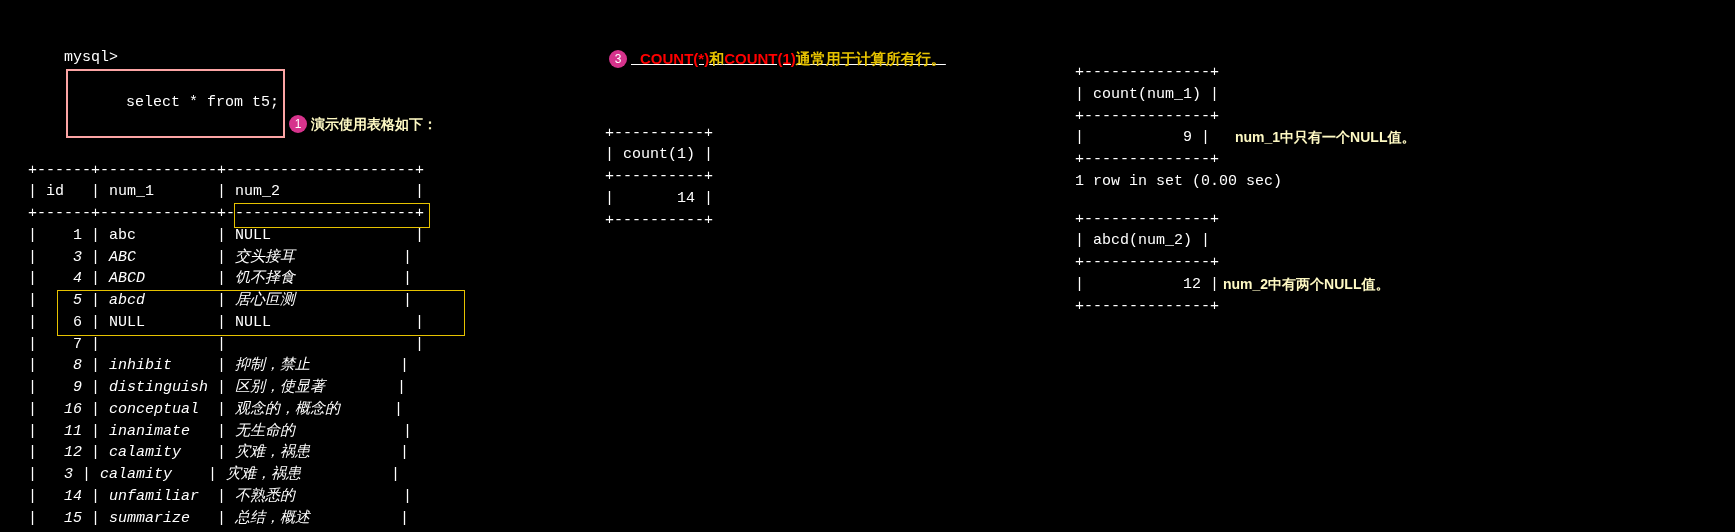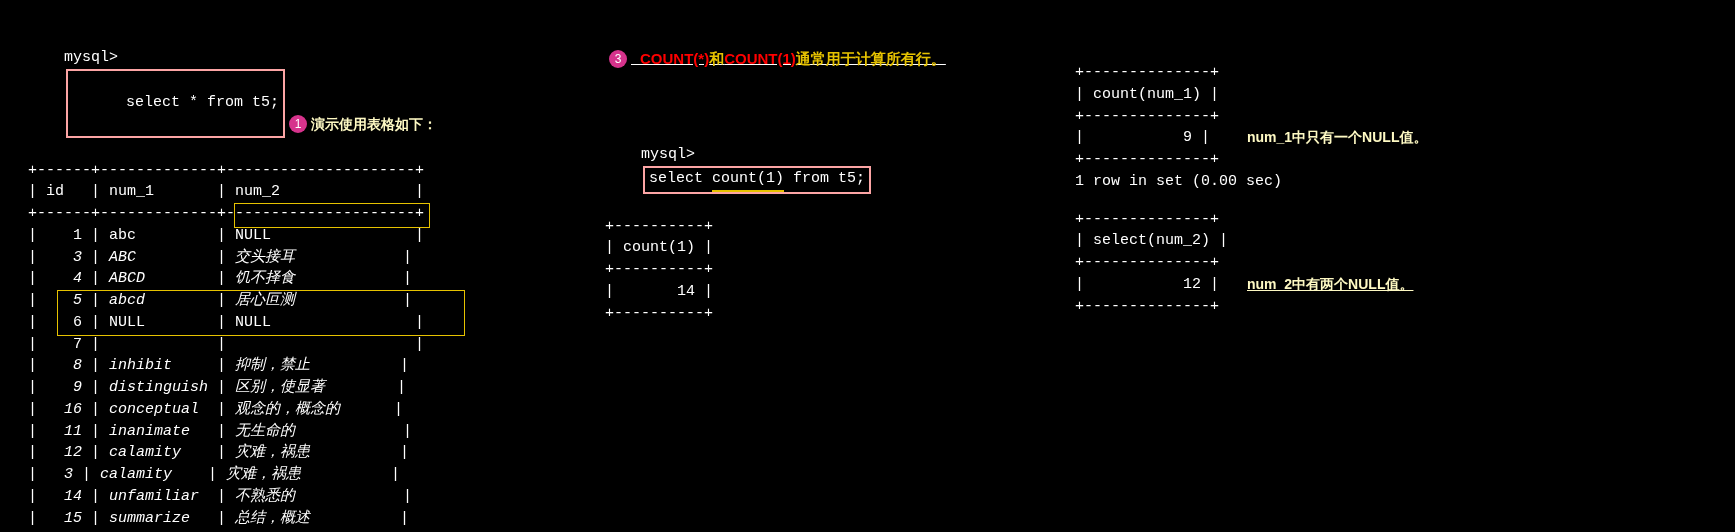--- a/index.html
+++ b/index.html
@@ -11,21 +11,21 @@
   .redbox{border:2px solid #fca5a5;display:inline-block;padding:0 4px;margin-left:2px;}
   .u{display:inline-block;border-bottom:2px solid #e6c200;padding-bottom:0px;}
   .bullet{display:inline-block;width:18px;height:18px;border-radius:50%;background:#d6338c;color:#fff;text-align:center;font-size:12px;line-height:18px;font-family:Arial,sans-serif;vertical-align:middle;margin:0 4px;}
   .cap{color:#e6c200;font-family:Arial,'Microsoft YaHei',sans-serif;font-size:15px;font-weight:bold;vertical-align:middle;}
   .cap .r{color:#f00;}
   .red{color:#fef9c3;font-family:Arial,'Microsoft YaHei',sans-serif;font-weight:bold;font-size:14px;}
   pre{margin:0;padding:0;font-family:'Courier New',monospace;font-size:15px;line-height:1.45;color:#fff;}
   .line{white-space:pre;}
   .yellbox{border:1.5px solid #e6c200;position:absolute;z-index:3;pointer-events:none;}
   .annot-head{margin-bottom:22px;text-decoration:underline;}
-  .side-note{position:absolute;white-space:nowrap;margin-left:12px;}
+  .side-note{position:absolute;white-space:nowrap;}
   .ital{font-style:italic;}
 </style>
 </head>
 <body>
 <div class="canvas">
 
 <div class="col c1">
   <div class="line">
     <span>mysql&gt;</span>
     <span class="redbox">
@@ -61,24 +61,20 @@
 <div class="col c2" style="top:48px;">
   <div class="annot-head">
     <span class="bullet">3</span>
     <span class="cap"><span class="r">COUNT(*)</span><span>和</span><span class="r">COUNT(1)</span><span>通常用于计算所有行。</span></span>
   </div>
   <div style="height:14px"></div>
 
 
   <div style="height:16px"></div>
 
-  <div class="line">
-    <span>mysql&gt;</span>
-    <span class="redbox"><span>select </span><span class="u">count(1)</span><span> from t5;</span></span>
-  </div>
   <pre><span class="line">+----------+</span>
 <span class="line">| count(1) |</span>
 <span class="line">+----------+</span>
 <span class="line">|       14 |</span>
 <span class="line">+----------+</span>
 </pre>
 </div>
 
 <div class="col c3" style="top:48px;">
   <div style="height:14px"></div>
@@ -90,22 +86,22 @@
 <span class="line">|           9 |</span>
 <span class="line">+--------------+</span>
 <span class="line">1 row in set (0.00 sec)</span></pre>
     <span class="red side-note" style="left:160px;top:65px;">num_1中只有一个NULL值。</span>
   </div>
 
   <div style="height:16px"></div>
 
   <div style="position:relative">
     <pre><span class="line">+--------------+</span>
-<span class="line">| select(num_2) |</span>
+<span class="line">| abcd(num_2) |</span>
 <span class="line">+--------------+</span>
 <span class="line">|           12 |</span>
 <span class="line">+--------------+</span>
 </pre>
-    <span class="red side-note" style="left:160px;top:65px;text-decoration:underline;">num_2中有两个NULL值。</span>
+    <span class="red side-note" style="left:148px;top:65px;">num_2中有两个NULL值。</span>
   </div>
 </div>
 
 </div>
 
 </body></html>

